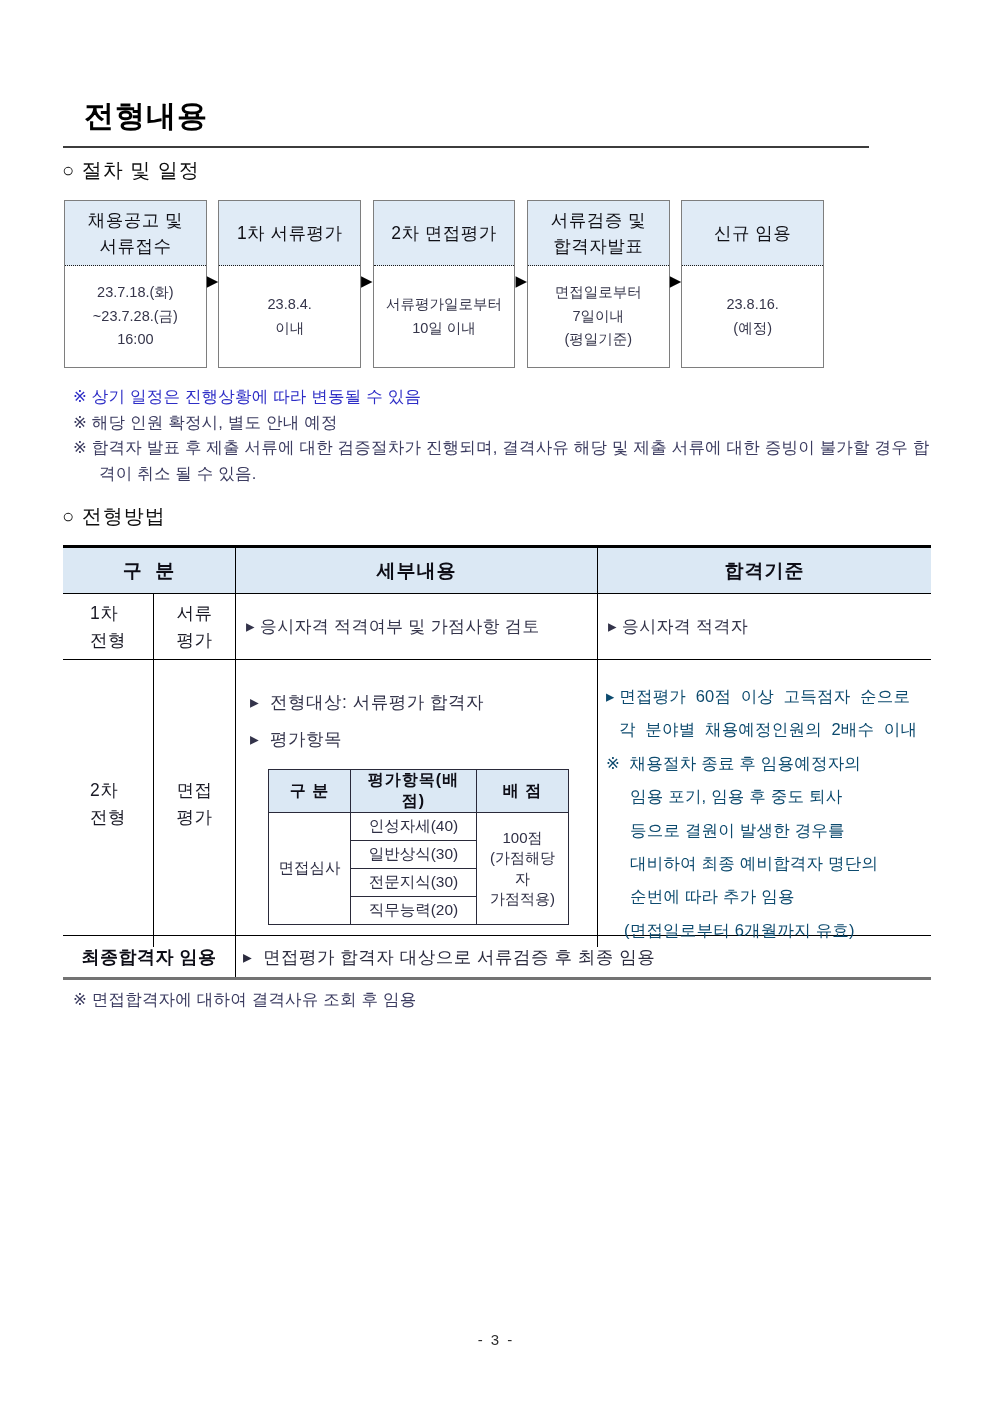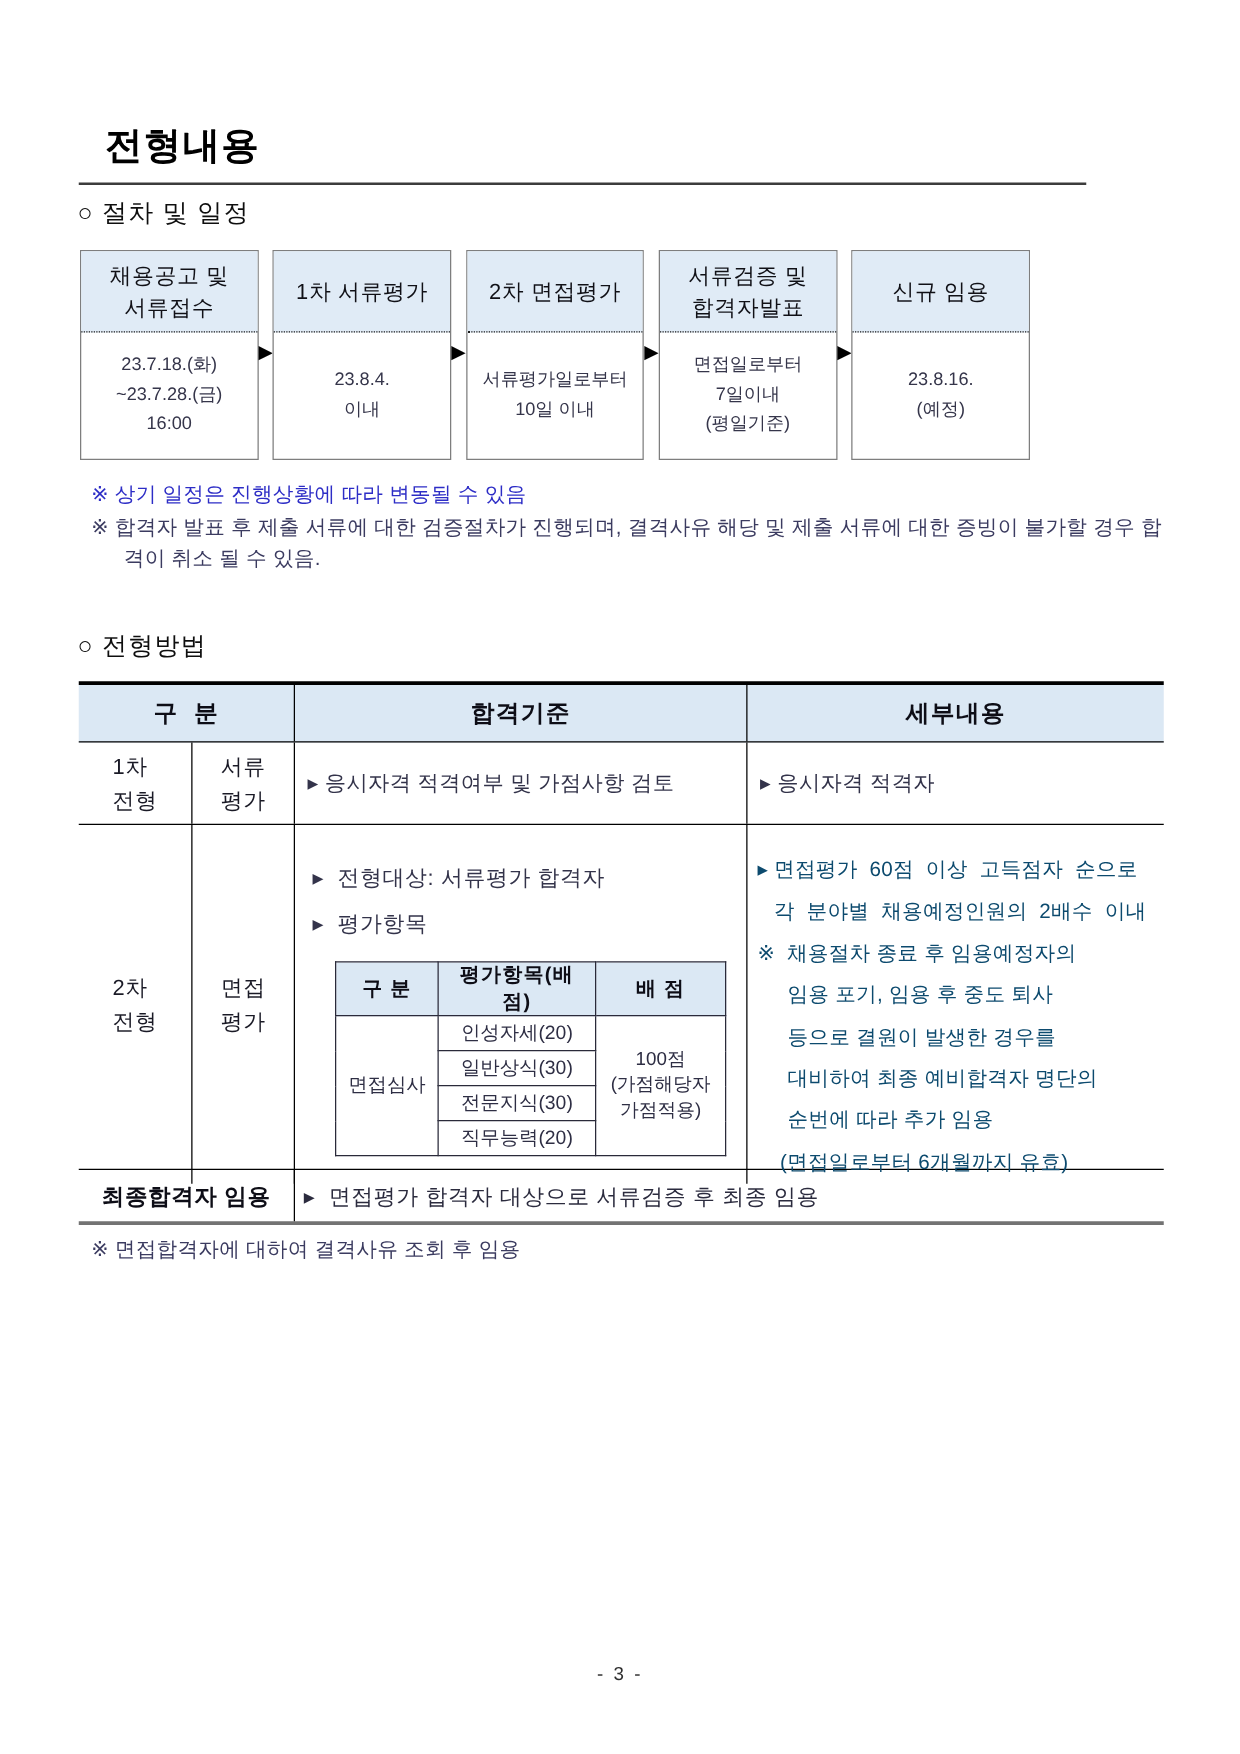--- a/index.html
+++ b/index.html
@@ -103,21 +103,21 @@
   .inner-table th, .inner-table td {
     border: 1px solid #2a2a3a; text-align: center; vertical-align: middle;
     font-size: 15.5px; color: #2e2e44; padding: 0 8px; height: 28px; white-space: pre-line;
   }
   .inner-table th {
     background: #dbe8f4; font-weight: bold; color: #0d0d16;
     font-size: 16px; letter-spacing: 1px; height: 29px;
   }
   .inner-table .iw1 { width: 82px; }
   .inner-table .iw2 { width: 126px; }
-  .inner-table .iw3 { width: 104px; }
+  .inner-table .iw3 { width: 92px; }
   .inner-table td.score { font-size: 15px; line-height: 1.35; }
 
   
   .crit2 { padding: 20px 4px 0 8px; font-size: 16.5px; color: #0c4a6e; line-height: 33.4px; }
   .crit2 .ln { white-space: pre-wrap; letter-spacing: 0.2px; }
   .crit2 .ind1 { padding-left: 13px; }
   .crit2 .ind2 { padding-left: 24px; }
   .crit2 .ind3 { padding-left: 18px; }
 
   
@@ -169,31 +169,32 @@
   <div class="farrow">▶</div>
   <div class="fbox">
     <div class="fhead">신규 임용</div>
     <div class="fbody">23.8.16.
 (예정)</div>
   </div>
 </div>
 
 <div class="notes">
   <p class="note blue">※ 상기 일정은 진행상황에 따라 변동될 수 있음</p>
+  <p class="note">※ 해당 인원 확정시, 별도 안내 예정</p>
   <p class="note">※ 합격자 발표 후 제출 서류에 대한 검증절차가 진행되며, 결격사유 해당 및 제출 서류에 대한 증빙이 불가할 경우 합격이 취소 될 수 있음.</p>
 </div>
 
 <div class="sec-heading s2">○ 전형방법</div>
 
 <div class="mtable">
 
   <div class="trow head">
     <div class="hcell">구  분</div>
+    <div class="hcell bl">세부내용</div>
     <div class="hcell bl">합격기준</div>
-    <div class="hcell bl">세부내용</div>
   </div>
 
   <div class="trow r1">
     <div class="ccell">1차
 전형</div>
     <div class="ccell bl">서류
 평가</div>
     <div class="lcell bl">▸ 응시자격 적격여부 및 가점사항 검토</div>
     <div class="lcell bl">▸ 응시자격 적격자</div>
   </div>
@@ -208,21 +209,21 @@
       <div class="bullet">▸  평가항목</div>
       <table class="inner-table">
         <tbody>
             <tr>
           <th class="iw1">구 분</th>
           <th class="iw2">평가항목(배점)</th>
           <th class="iw3">배 점</th>
         </tr>
         <tr>
           <td rowspan="4">면접심사</td>
-          <td>인성자세(20)</td>
+          <td>인성자세(40)</td>
           <td rowspan="4" class="score">100점
 (가점해당자
 가점적용)</td>
         </tr>
         <tr>
           <td>일반상식(30)</td>
         </tr>
         <tr>
           <td>전문지식(30)</td>
         </tr>

